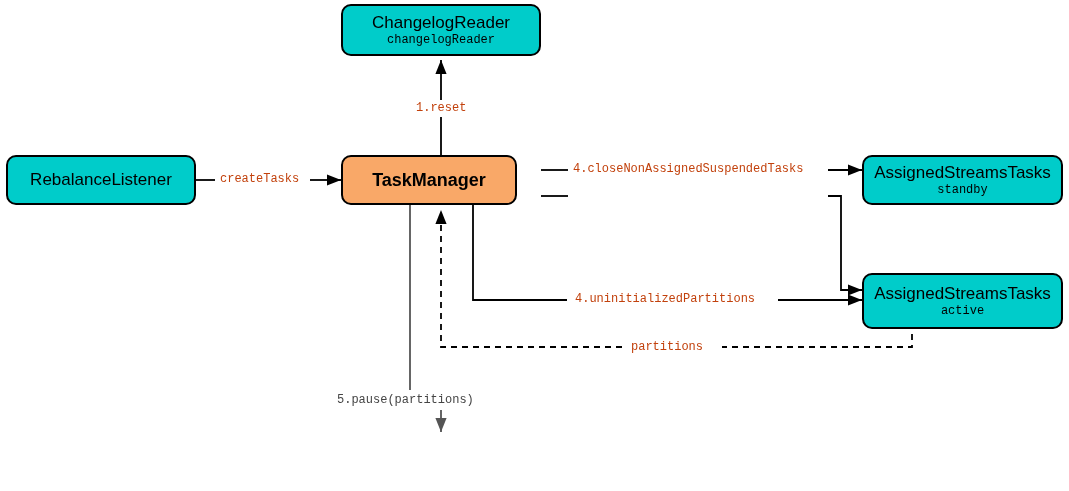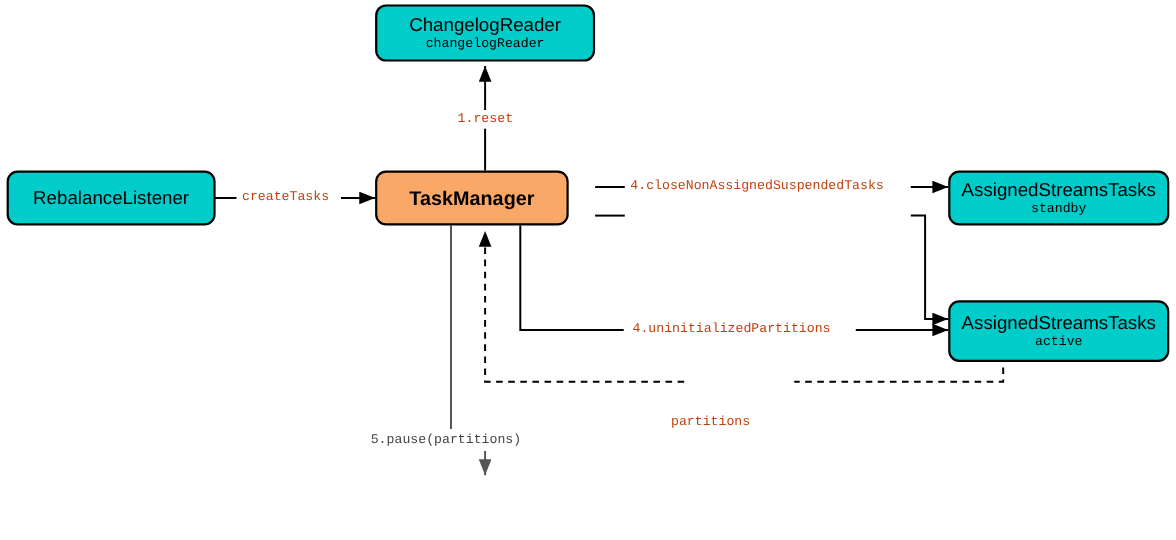--- a/index.html
+++ b/index.html
@@ -139,17 +139,17 @@
 
   <div class="edge-label" style="left:412px; top:101px;">1.reset</div>
 
   <div class="edge-label" style="left:216px; top:172px;">createTasks</div>
 
   <div class="edge-label" style="left:569px; top:162px;">4.closeNonAssignedSuspendedTasks</div>
 
 
   <div class="edge-label" style="left:571px; top:292px;">4.uninitializedPartitions</div>
 
-  <div class="edge-label" style="left:606px; top:340px;margin-top:36px;">partitions</div>
+  <div class="edge-label" style="left:627px; top:340px;">partitions</div>
 
   <div class="edge-label gray" style="left:333px; top:393px;">5.pause(partitions)</div>
 
 </div>
 
 </body></html>

